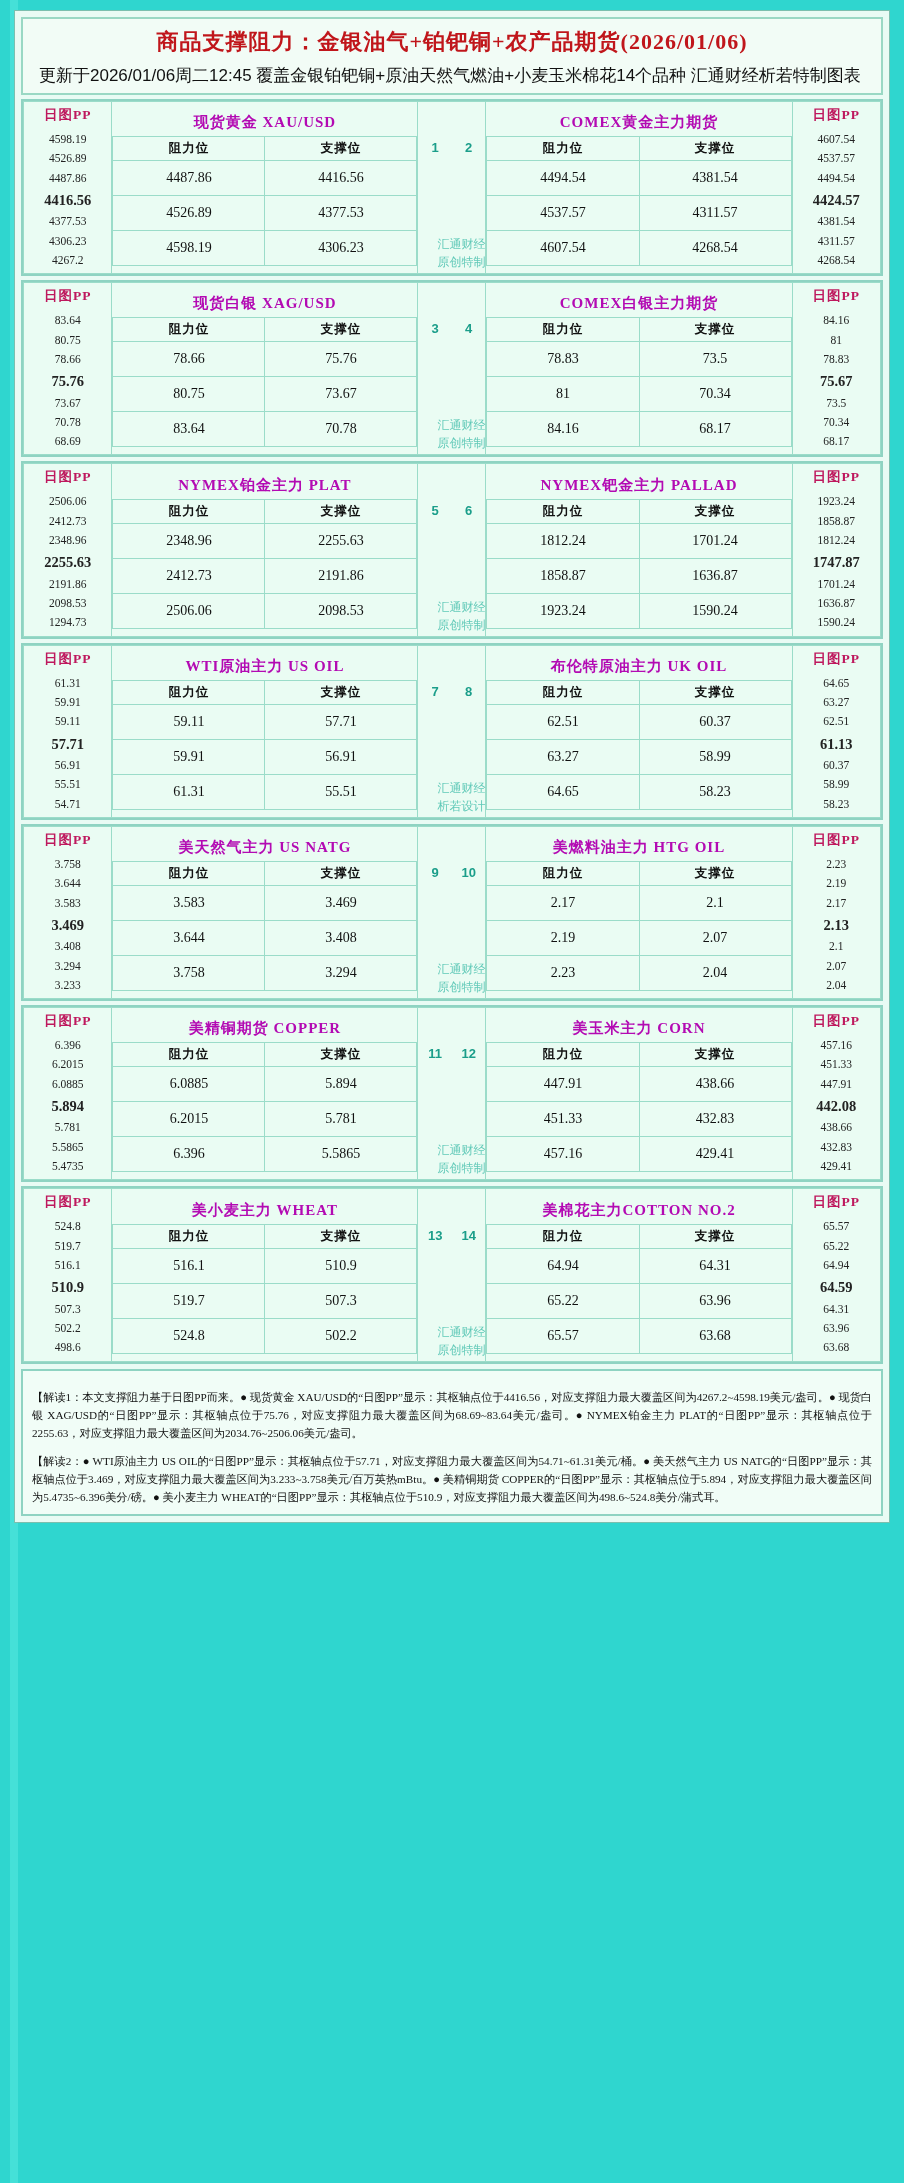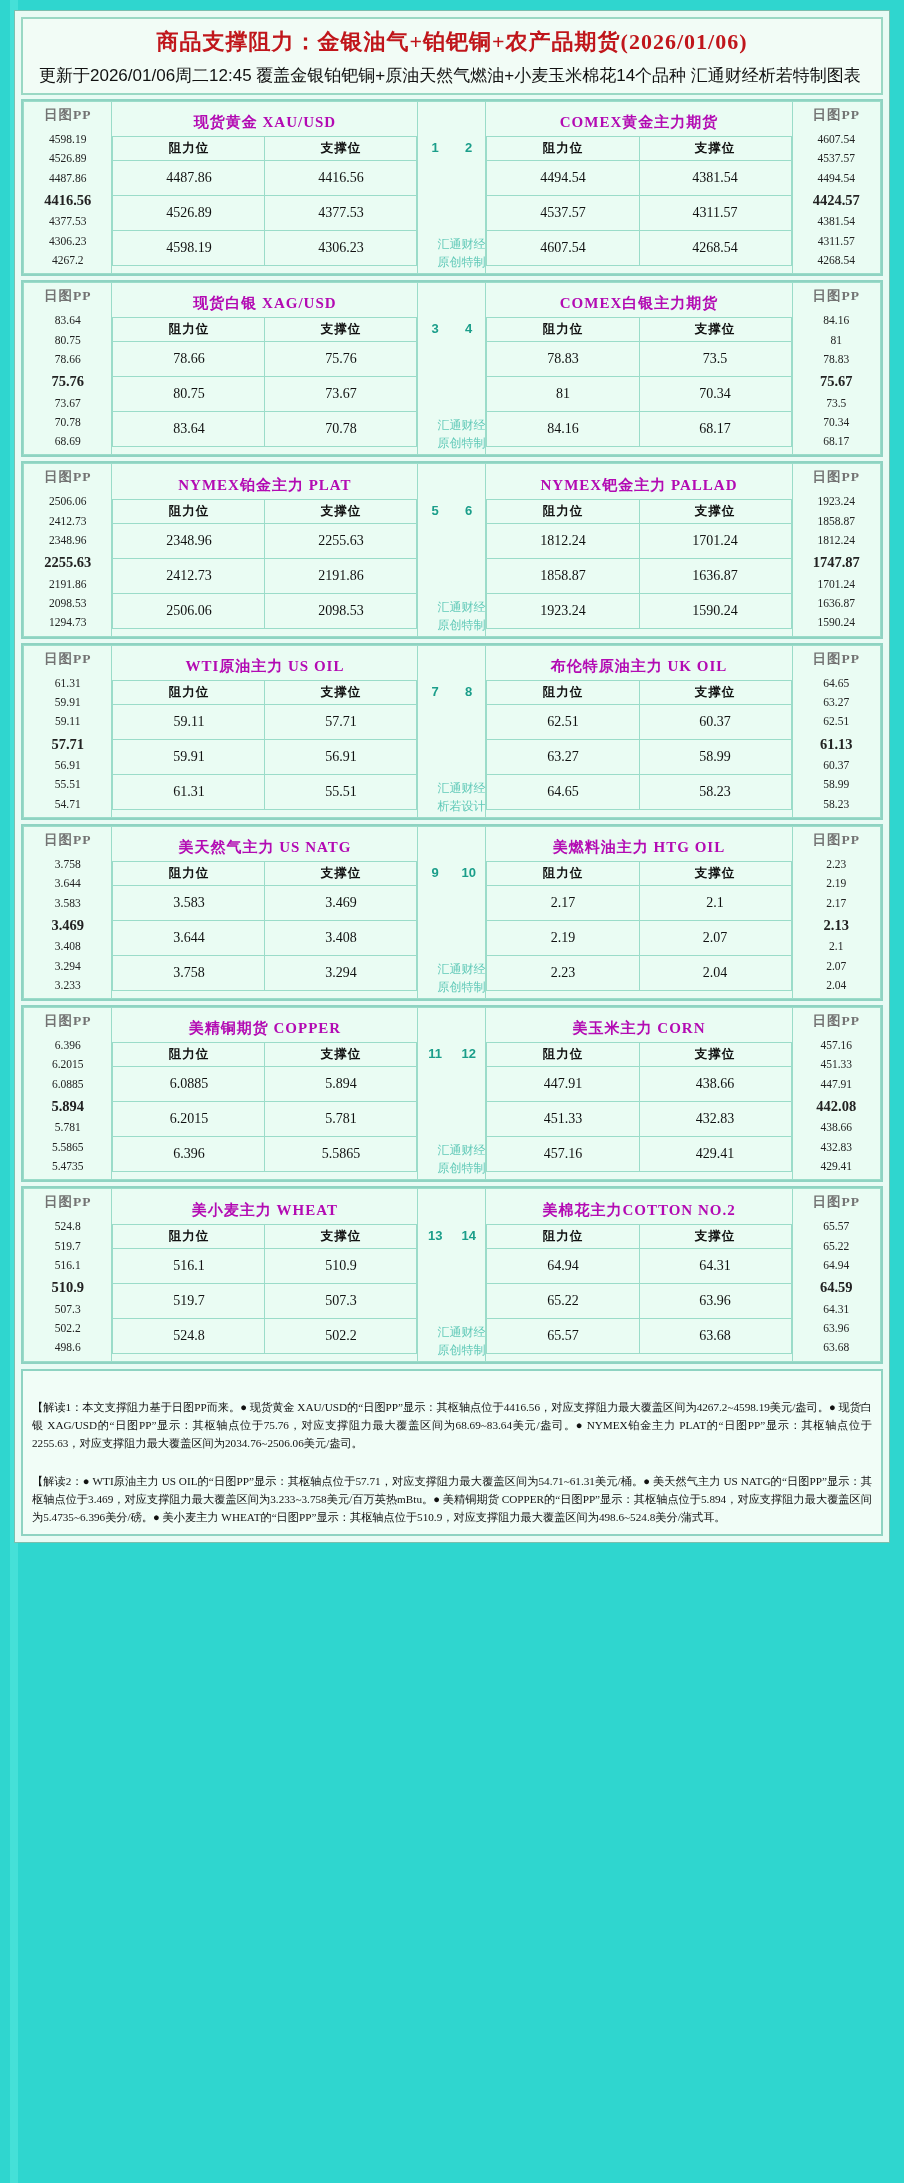--- a/index.html
+++ b/index.html
@@ -53,21 +53,21 @@
   table.grid td { border: 1px solid #9bdcc9; padding: 0; }
   .c-pp      { width: 78px; }
   .c-tbl     { width: 270px; }
   .c-mid     { width: 60px; }
   .hdr-pp {
     text-align: center;
     font-family: "Liberation Serif", serif;
     font-weight: bold;
     font-size: 13.5px;
     padding: 4px 0;
-    color: #737373;
+    color: #be185d;
     letter-spacing: 1px;
   }
   .hdr-name {
     text-align: center;
     font-family: "Liberation Serif", serif;
     font-weight: bold;
     font-size: 15px;
     color: #b30ab3;
     padding: 4px 0;
     letter-spacing: 1px;
@@ -126,21 +126,21 @@
     line-height: 1.55;
     color: #111;
     font-family: "Liberation Serif", serif;
   }
   .foot-head { font-weight: bold; }
   .note {
     font-size: 11.2px;
     line-height: 1.62;
     color: #111;
     font-family: "Liberation Serif", serif;
-    margin-top: 20px;
+    margin-top: 10px;
     text-align: justify;
   }
   .brand {
     text-align: right;
     font-style: italic;
     font-weight: bold;
     font-size: 17px;
     color: #9a9a9a;
     letter-spacing: 1px;
     padding-right: 6px;

